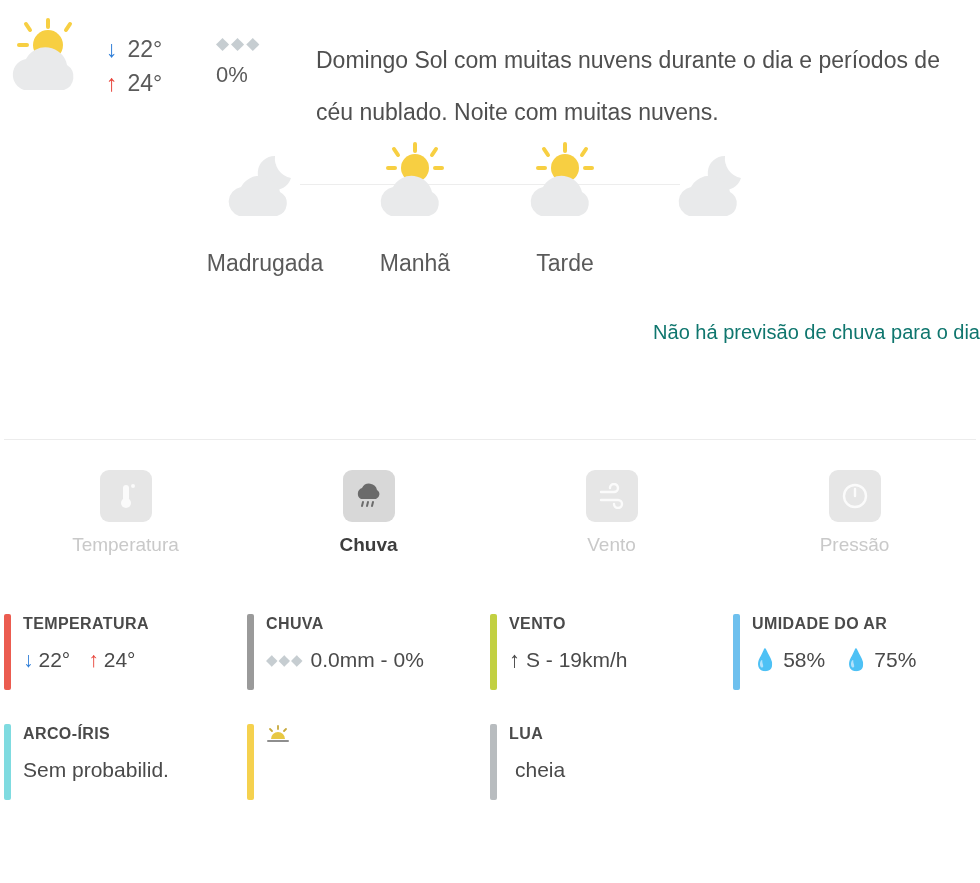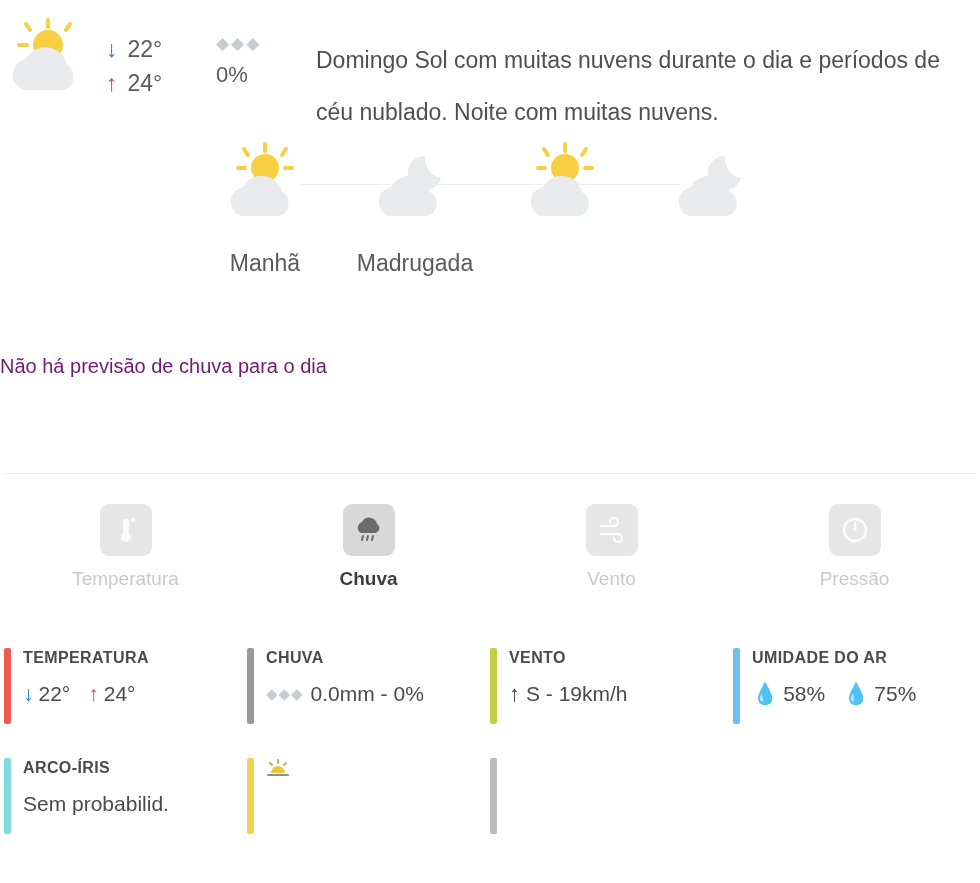--- a/index.html
+++ b/index.html
@@ -84,24 +84,24 @@
     top: 42px;
     left: 300px;
     right: 300px;
     height: 1px;
     background: #ededed;
     z-index: 1;
   }
 
   
   .note {
-    text-align: left;
+    text-align: right;
     font-size: 20px;
-    color: #701a75;
-    margin-top: 78px;
+    color: #0f766e;
+    margin-top: 44px;
   }
 
   .divider {
     height: 1px;
     background: #ececec;
     margin: 95px 4px 0 4px;
   }
 
   
   .tabs {
@@ -215,37 +215,20 @@
 
   <div class="desc">Domingo Sol com muitas nuvens durante o dia e períodos de céu nublado. Noite com muitas nuvens.</div>
 </div>
 
 <div class="periods">
   <div class="period-line"></div>
 
   <div class="period">
     <div class="period-icon">
       <svg width="100" height="86" viewBox="0 0 100 86" style="margin:0 auto;">
-        <circle cx="50" cy="26" r="14" fill="#f7cf42"></circle>
-        <g stroke="#f7cf42" stroke-width="4" stroke-linecap="round">
-          <line x1="50" y1="2" x2="50" y2="9"></line>
-          <line x1="29" y1="7" x2="33" y2="13"></line>
-          <line x1="71" y1="7" x2="67" y2="13"></line>
-          <line x1="23" y1="26" x2="30" y2="26"></line>
-          <line x1="77" y1="26" x2="70" y2="26"></line>
-        </g>
-        <path d="M26 74 a15 15 0 0 1 2 -29 a21 21 0 0 1 39 5 a13 13 0 0 1 -3 24 z" fill="#e9eaeb"></path>
-      </svg>
-    </div>
-    <div class="period-label">Manhã</div>
-  </div>
-
-  <div class="period">
-    <div class="period-icon">
-      <svg width="100" height="86" viewBox="0 0 100 86" style="margin:0 auto;">
         <path d="M60 14 a17 17 0 1 0 16 22 a20 20 0 0 1 -16 -22 z" fill="#e9eaeb"></path>
         <path d="M24 74 a15 15 0 0 1 2 -29 a21 21 0 0 1 39 5 a13 13 0 0 1 -3 24 z" fill="#e9eaeb"></path>
       </svg>
     </div>
     <div class="period-label">Madrugada</div>
   </div>
 
   <div class="period">
     <div class="period-icon">
       <svg width="100" height="86" viewBox="0 0 100 86" style="margin:0 auto;">
@@ -253,20 +236,38 @@
         <g stroke="#f7cf42" stroke-width="4" stroke-linecap="round">
           <line x1="50" y1="2" x2="50" y2="9"></line>
           <line x1="29" y1="7" x2="33" y2="13"></line>
           <line x1="71" y1="7" x2="67" y2="13"></line>
           <line x1="23" y1="26" x2="30" y2="26"></line>
           <line x1="77" y1="26" x2="70" y2="26"></line>
         </g>
         <path d="M26 74 a15 15 0 0 1 2 -29 a21 21 0 0 1 39 5 a13 13 0 0 1 -3 24 z" fill="#e9eaeb"></path>
       </svg>
     </div>
+    <div class="period-label">Manhã</div>
+  </div>
+
+  <div class="period">
+    <div class="period-icon">
+      <svg width="100" height="86" viewBox="0 0 100 86" style="margin:0 auto;">
+        <circle cx="50" cy="26" r="14" fill="#f7cf42"></circle>
+        <g stroke="#f7cf42" stroke-width="4" stroke-linecap="round">
+          <line x1="50" y1="2" x2="50" y2="9"></line>
+          <line x1="29" y1="7" x2="33" y2="13"></line>
+          <line x1="71" y1="7" x2="67" y2="13"></line>
+          <line x1="23" y1="26" x2="30" y2="26"></line>
+          <line x1="77" y1="26" x2="70" y2="26"></line>
+        </g>
+        <path d="M26 74 a15 15 0 0 1 2 -29 a21 21 0 0 1 39 5 a13 13 0 0 1 -3 24 z" fill="#e9eaeb"></path>
+      </svg>
+    </div>
+    <div class="period-label">Tarde</div>
   </div>
 
   <div class="period">
     <div class="period-icon">
       <svg width="100" height="86" viewBox="0 0 100 86" style="margin:0 auto;">
         <path d="M60 14 a17 17 0 1 0 16 22 a20 20 0 0 1 -16 -22 z" fill="#e9eaeb"></path>
         <path d="M24 74 a15 15 0 0 1 2 -29 a21 21 0 0 1 39 5 a13 13 0 0 1 -3 24 z" fill="#e9eaeb"></path>
       </svg>
     </div>
   </div>
@@ -401,15 +402,19 @@
             <path d="M5 14 a7 7 0 0 1 14 0 z" fill="#e8c843"></path>
             <line x1="2" y1="16" x2="22" y2="16" stroke="#8e8e8e" stroke-width="2" stroke-linecap="round"></line>
           </svg>
         </span>
       </div>
     </div>
   </div>
 
   <div class="card">
     <div class="bar" style="background:#b8bcbf"></div>
+    <div class="card-body">
+      <div class="card-title">LUA</div>
+      <div class="card-value" style="padding-left:6px">cheia</div>
+    </div>
   </div>
 
 </div>
 
 </body></html>

